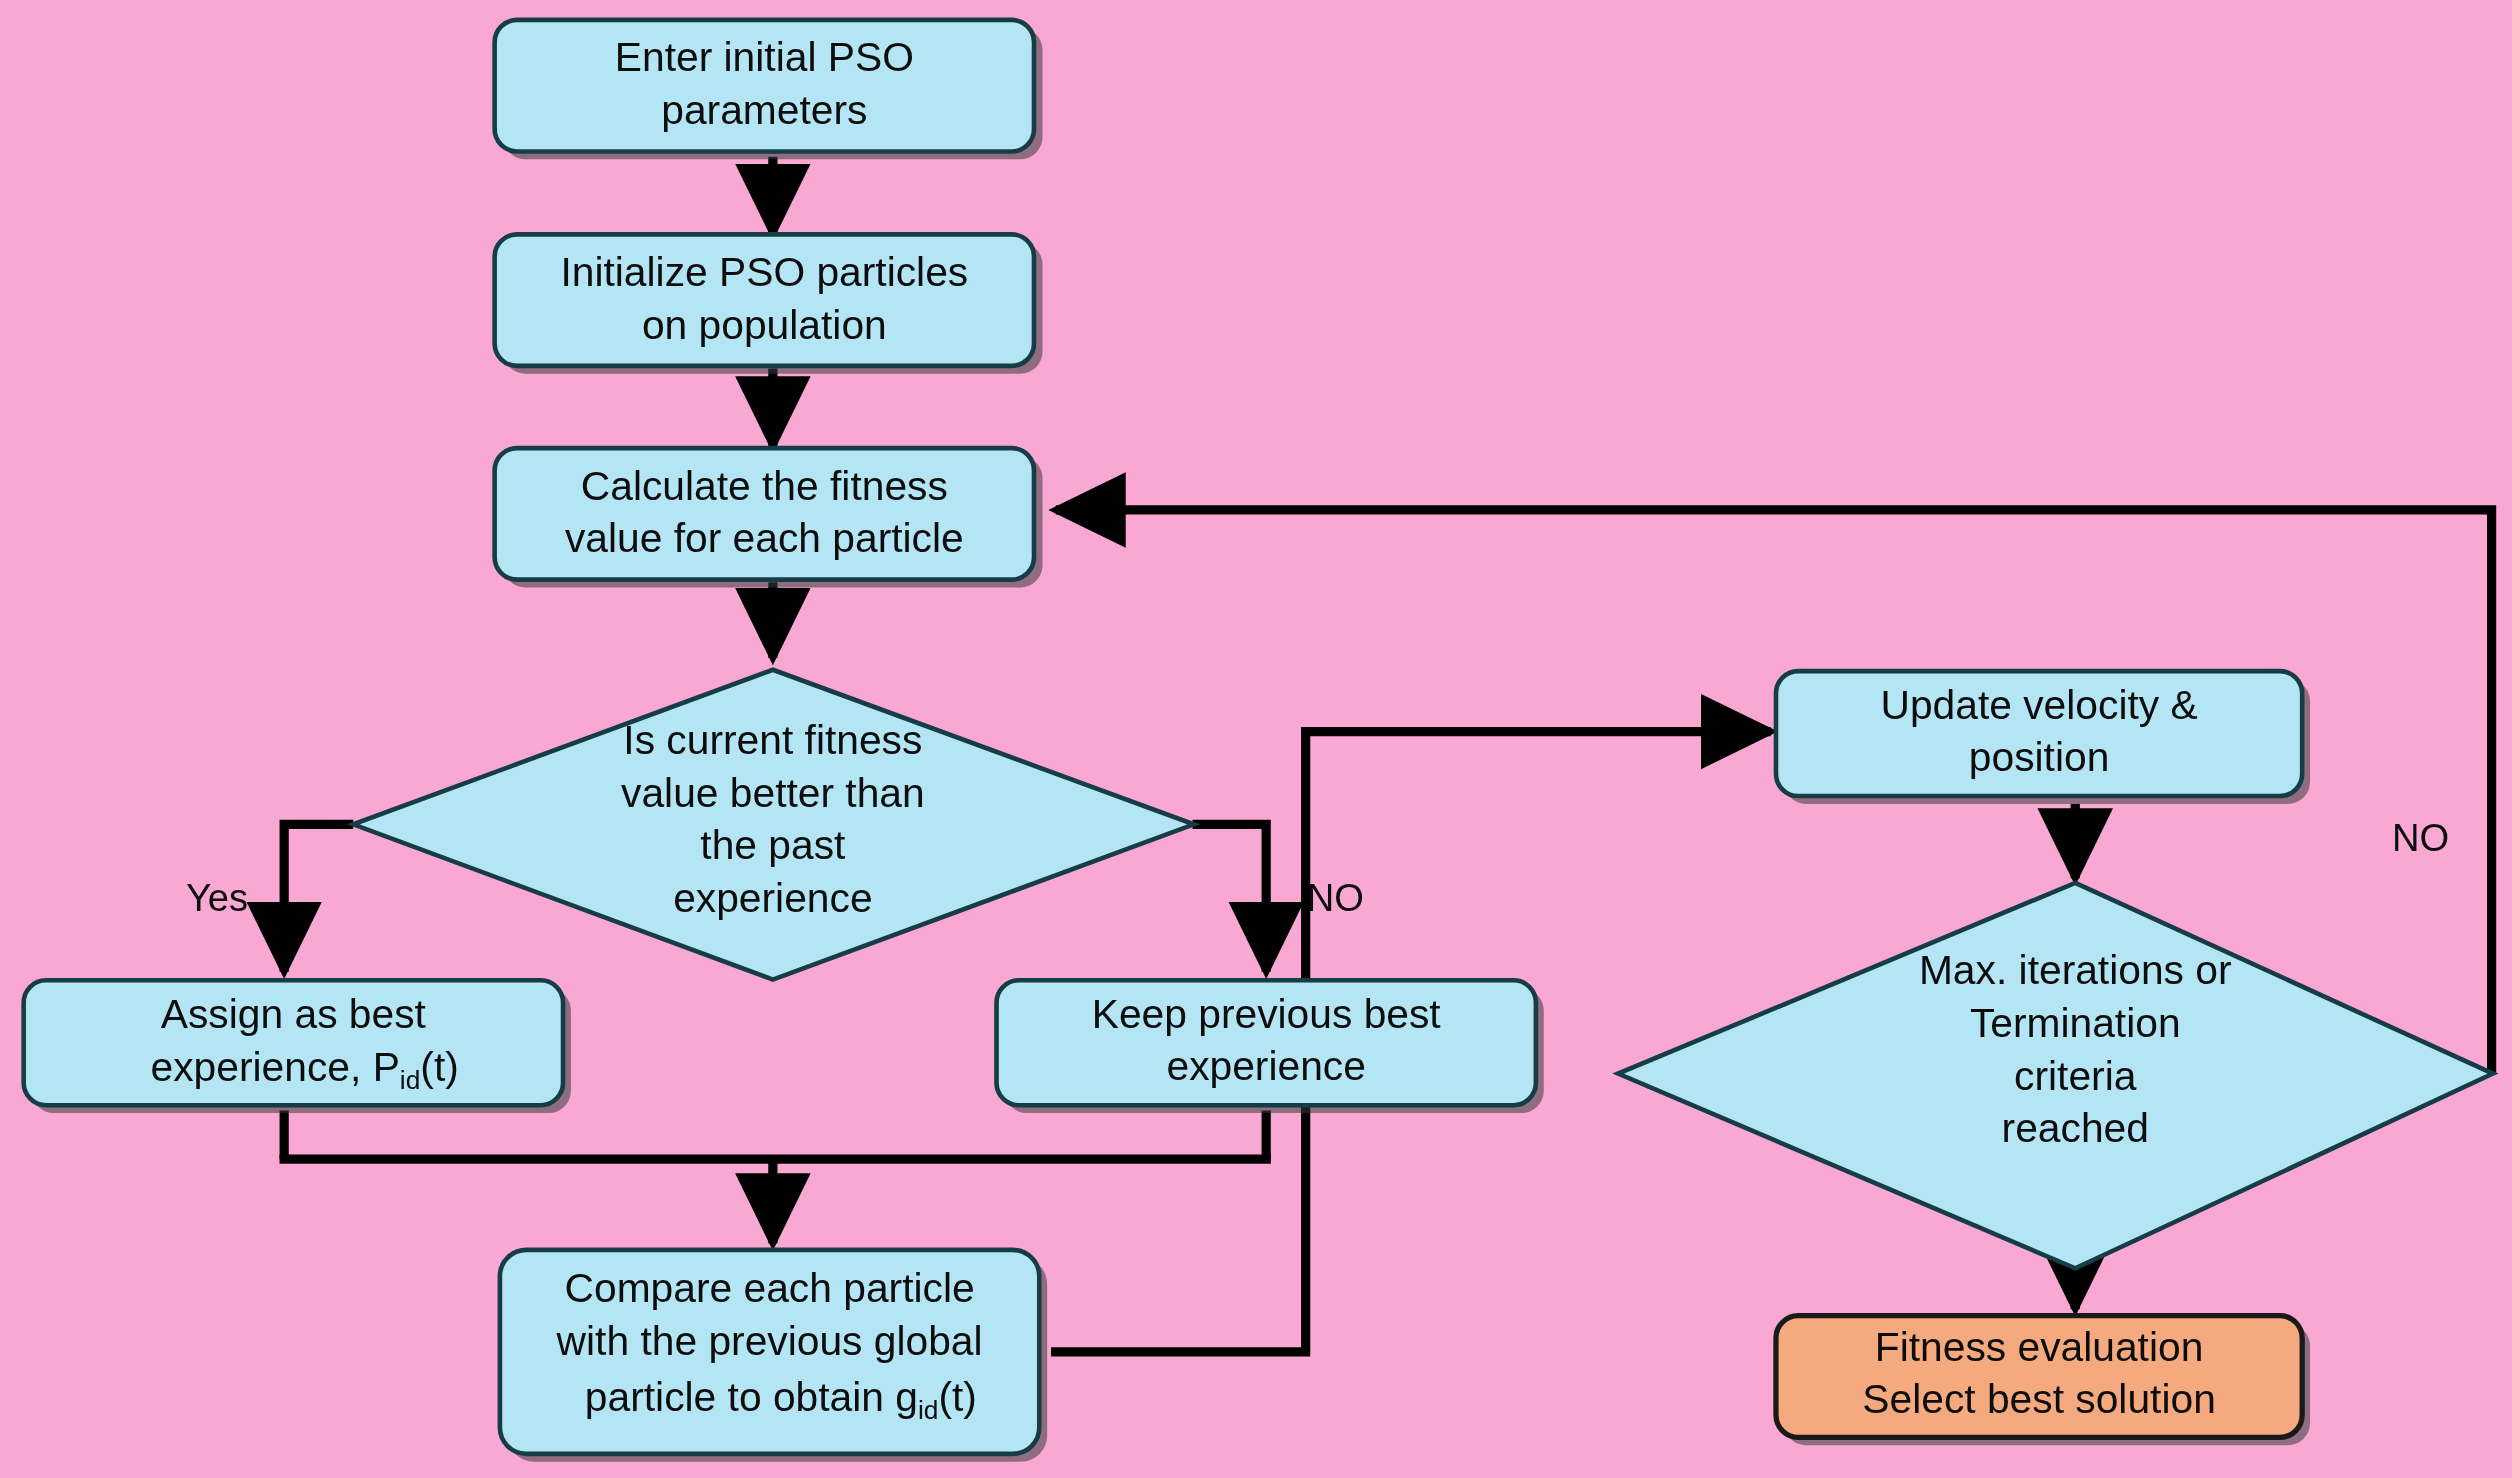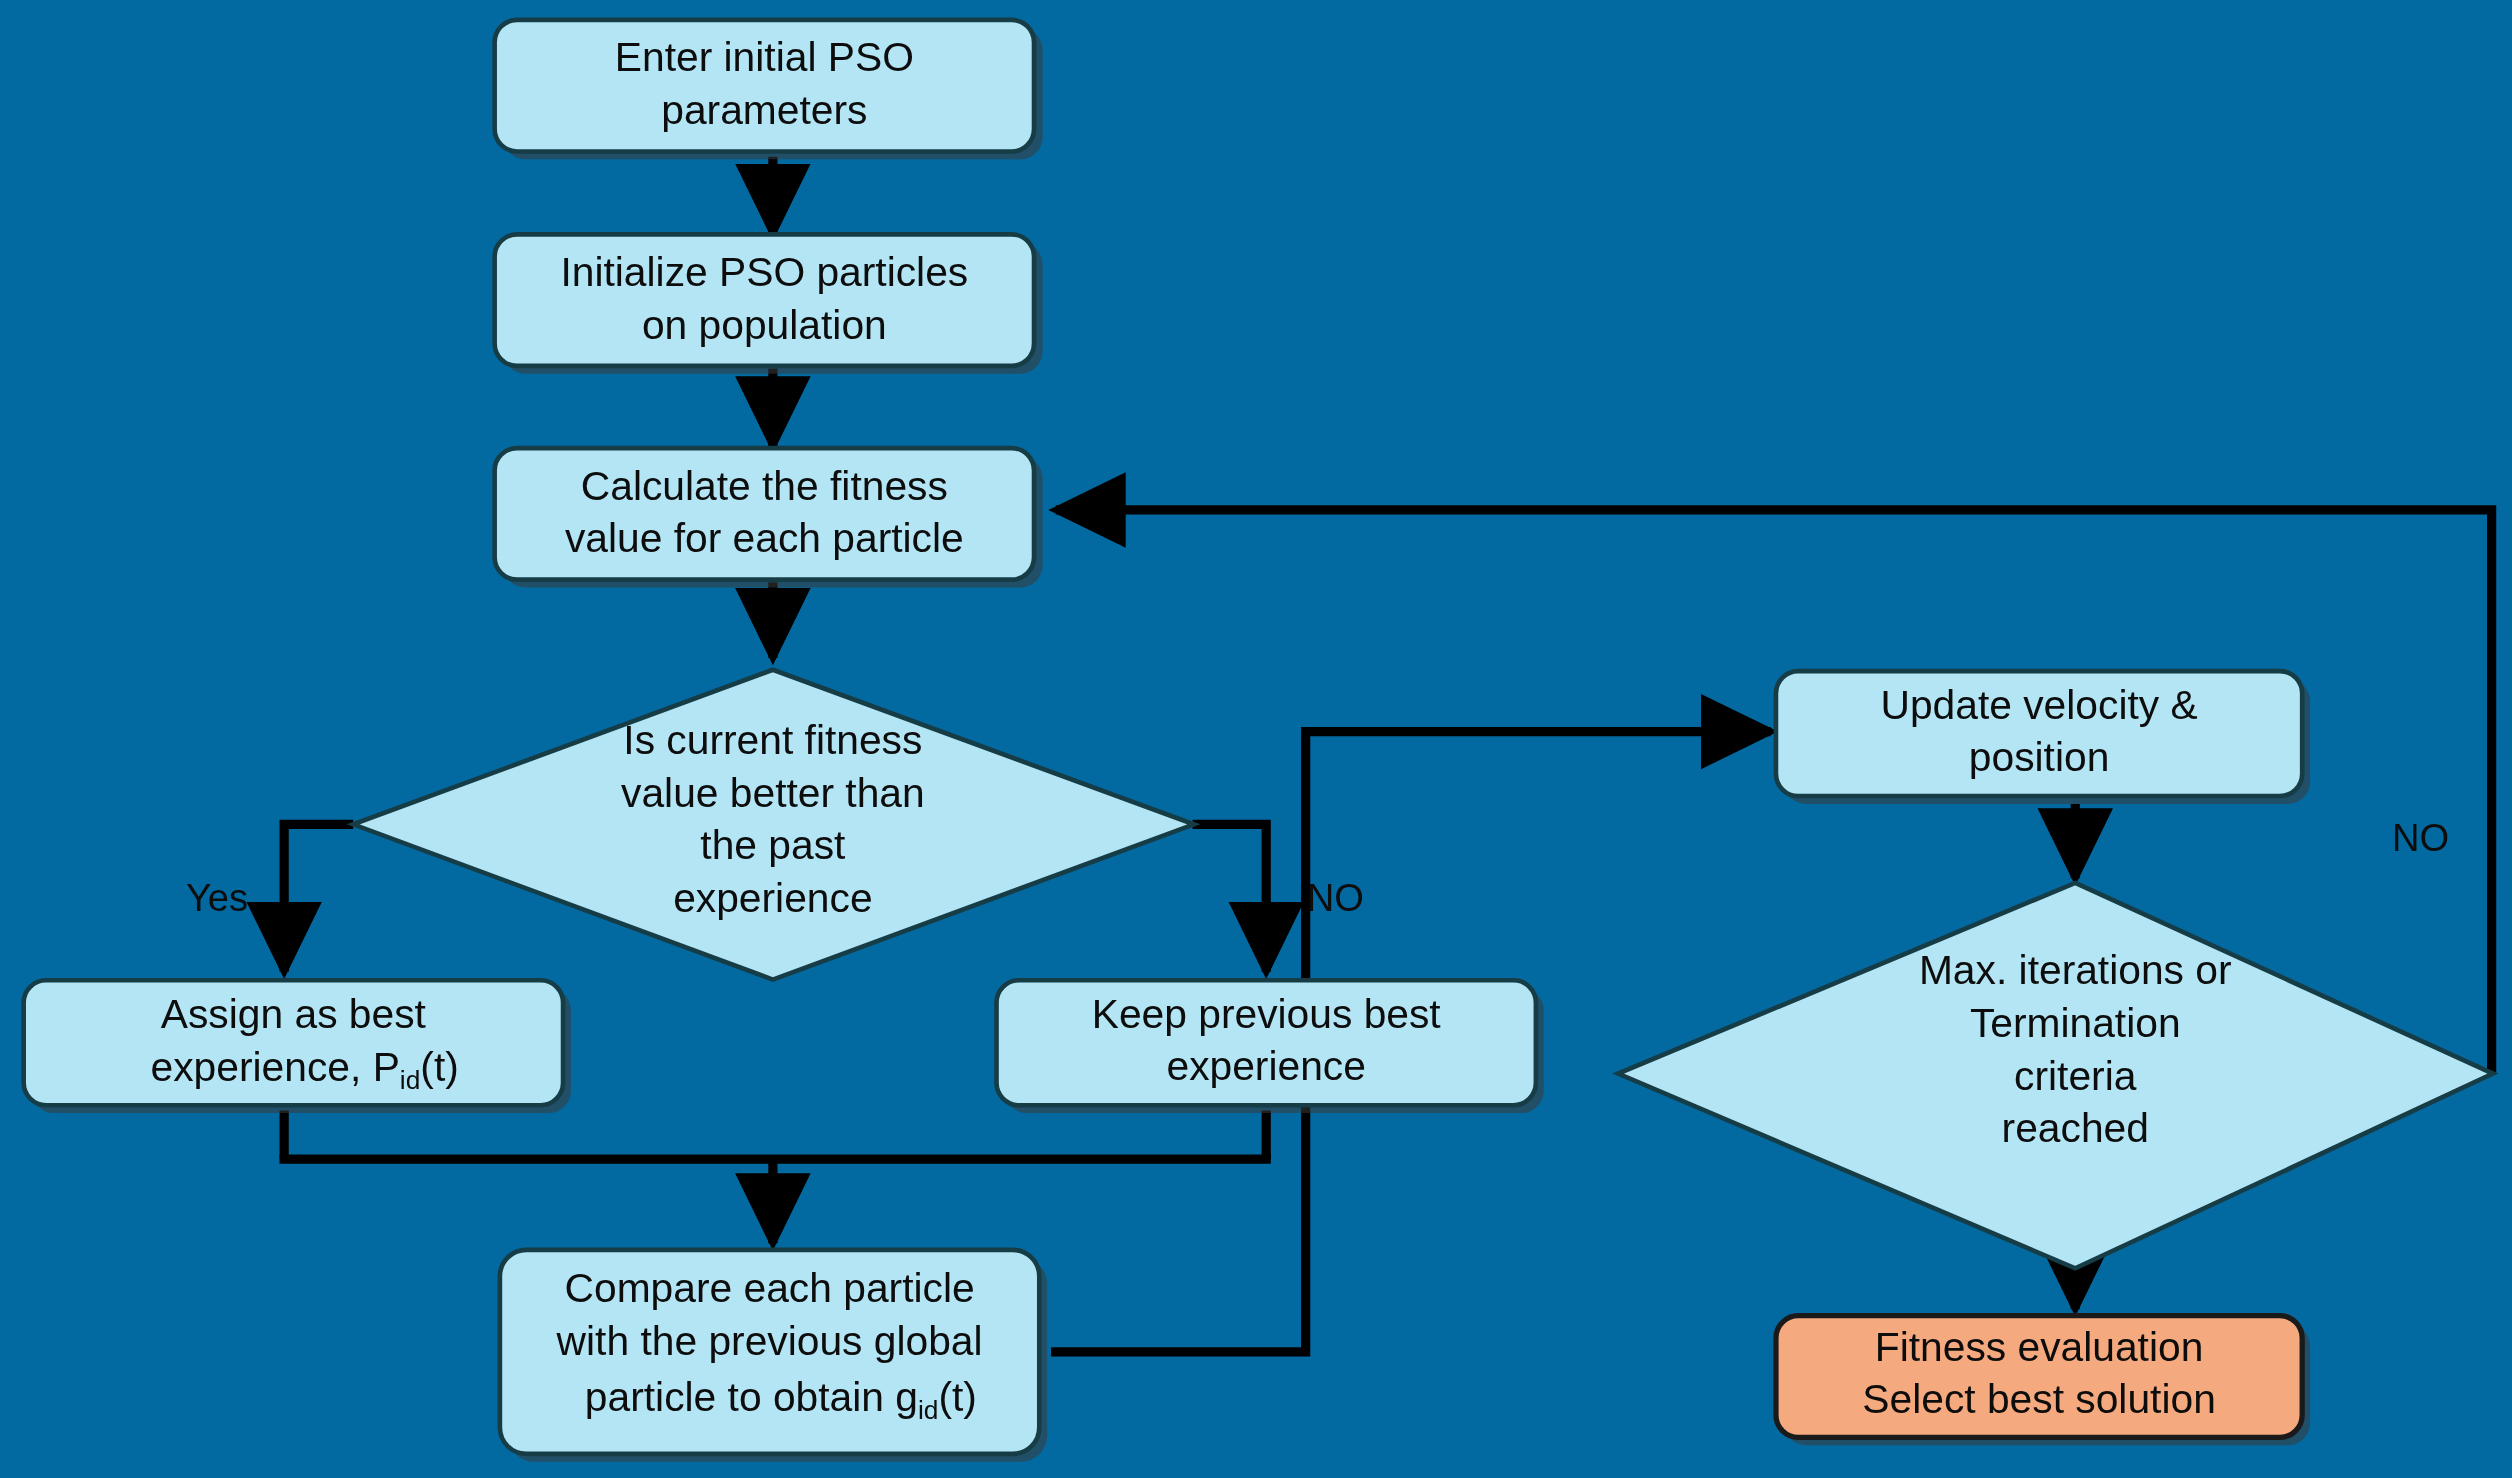--- a/index.html
+++ b/index.html
@@ -5,21 +5,21 @@
 <style>
   html, body {
     margin: 0;
     padding: 0;
     background: #ffffff;
   }
   #stage {
     position: relative;
     width: 2512px;
     height: 1479px;
-    background: #0369a1;
+    background: #f9a8d4;
     overflow: hidden;
   }
   svg.flow {
     position: absolute;
     top: 0;
     left: 0;
     width: 2512px;
     height: 1479px;
     display: block;
   }

